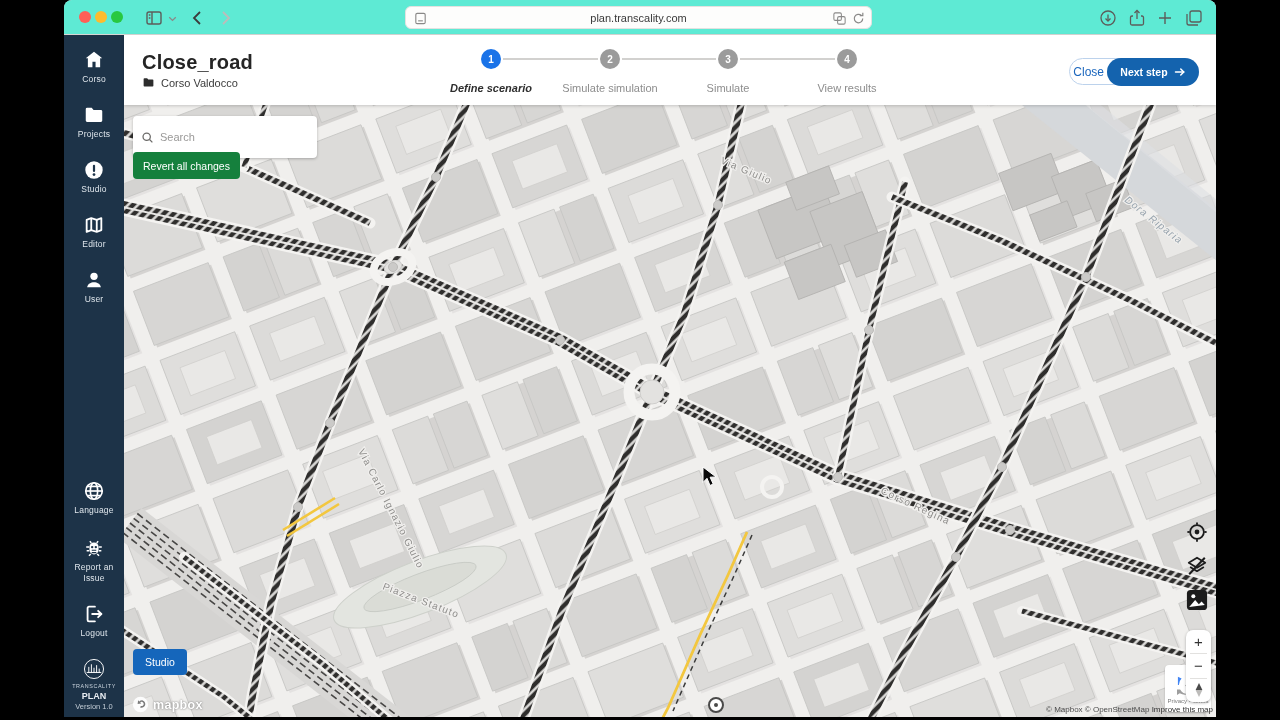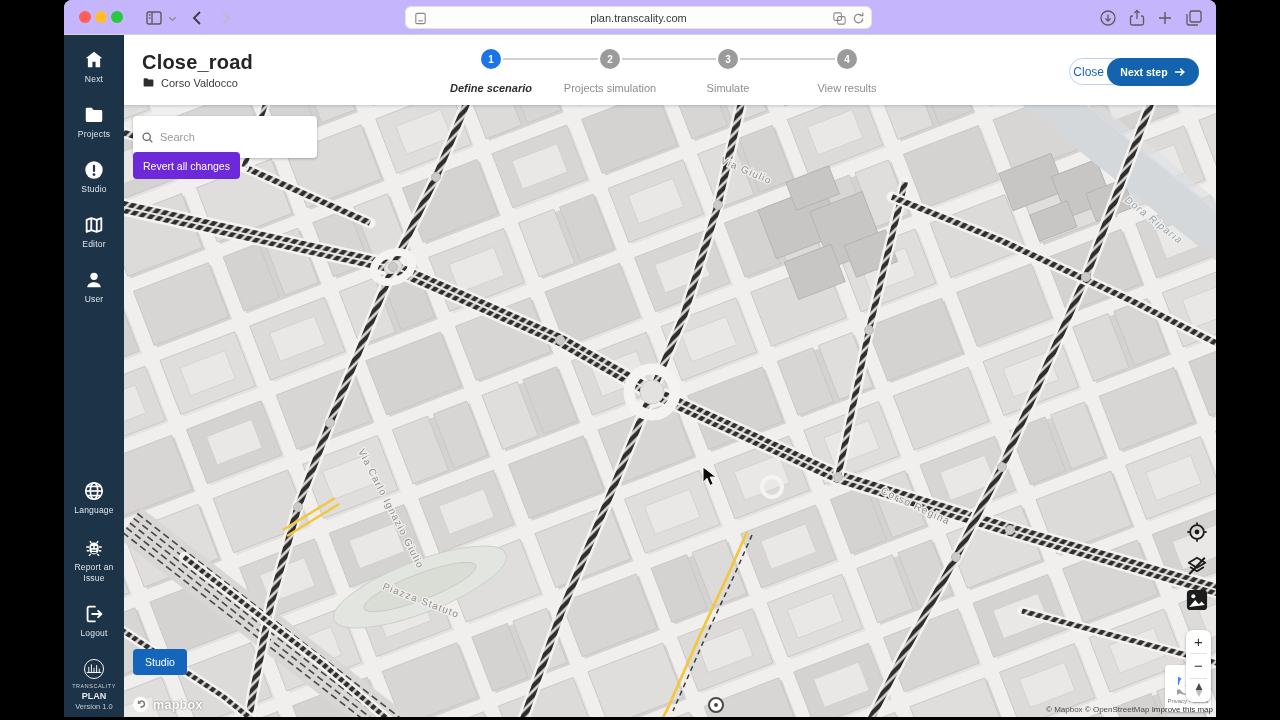--- a/index.html
+++ b/index.html
@@ -4,21 +4,21 @@
 <style>
   * { margin:0; padding:0; box-sizing:border-box; }
   html,body { width:1280px; height:720px; background:#000; overflow:hidden;
     font-family:"Liberation Sans", sans-serif; }
   .stage { position:relative; width:1280px; height:720px; background:#000; }
   .content { position:absolute; left:64px; top:0; width:1152px; height:717px;
     background:#e9e8e6; border-radius:8px 8px 0 0; overflow:hidden; }
 
   
   .chrome { position:absolute; left:0; top:0; width:1152px; height:35px;
-    background:#c4b5fd; border-bottom:1px solid #d8d7d5; }
+    background:#5eead4; border-bottom:1px solid #d8d7d5; }
   .traffic { position:absolute; top:11px; width:12px; height:12px; border-radius:50%; }
   .t-red { left:15px; background:#ff5f57; }
   .t-yellow { left:31px; background:#febc2e; }
   .t-green { left:47px; background:#28c840; }
   .chrome-ic { position:absolute; top:8px; width:20px; height:20px; color:#5d5c5a; }
   .chrome-ic svg { width:100%; height:100%; }
   .url-pill { position:absolute; left:341px; top:6px; width:467px; height:23px;
     background:#fdfdfc; border:1px solid #e3e2e0; border-radius:6px;
     display:flex; align-items:center; justify-content:center;
     font-size:11px; color:#3a3a3a; }
@@ -72,21 +72,21 @@
 
   .search-box { position:absolute; left:9px; top:11px; width:184px; height:42px;
     background:#fff; border-radius:4px; box-shadow:0 1px 3px rgba(0,0,0,.25);
     display:flex; align-items:center; padding:0 8px; gap:6px; z-index:4; }
   .search-box svg { width:13px; height:13px; color:#6d6c6a; flex:0 0 auto; }
   .search-box input { border:none; outline:none; width:100%; font-size:11px;
     color:#333; background:transparent; font-family:"Liberation Sans",sans-serif; }
   .search-box input::placeholder { color:#9a9998; }
 
   .btn-revert { position:absolute; left:9px; top:47px; height:27px; padding:0 10px;
-    background:#6d28d9; color:#fff; border:none; border-radius:4px; font-size:10.5px;
+    background:#15803d; color:#fff; border:none; border-radius:4px; font-size:10.5px;
     z-index:4; cursor:pointer; }
   .btn-studio { position:absolute; left:9px; top:544px; width:54px; height:26px;
     background:#1566bb; color:#fff; border:none; border-radius:4px; font-size:10.5px;
     z-index:4; cursor:pointer; }
 
   .map-ctl { position:absolute; z-index:4; cursor:pointer; }
   .zoom-panel { position:absolute; left:1062px; top:525px; width:25px; height:72px;
     background:#fff; border-radius:7px; box-shadow:0 1px 3px rgba(0,0,0,.3); z-index:4;
     display:flex; flex-direction:column; align-items:center; }
   .zoom-panel .zbtn { width:25px; height:24px; display:flex; align-items:center;
@@ -189,21 +189,21 @@
             <path d="M14 17H5a2 2 0 0 1-2-2V6"></path>
       </svg>
     </div>
   </div>
 
   <nav class="sidebar">
     <div class="nav-item" style="top:14px">
       <svg viewBox="0 0 24 24" fill="#fff">
         <path d="M12 3 3 10.2h2.3V20h5V14h3.4v6h5v-9.8H21z"></path>
       </svg>
-      <div class="nav-label">Next</div>
+      <div class="nav-label">Corso</div>
     </div>
     <div class="nav-item" style="top:69px">
       <svg viewBox="0 0 24 24" fill="#fff">
         <path d="M3 5.5A1.5 1.5 0 0 1 4.5 4h5l2 2.5h8A1.5 1.5 0 0 1 21 8v10a1.5 1.5 0 0 1-1.5 1.5h-15A1.5 1.5 0 0 1 3 18z"></path>
       </svg>
       <div class="nav-label">Projects</div>
     </div>
     <div class="nav-item" style="top:124px">
       <svg viewBox="0 0 24 24">
         <circle cx="12" cy="12" r="9.5" fill="#fff"></circle>
@@ -281,21 +281,21 @@
     <div class="step-line" style="left:379px;width:95px"></div>
     <div class="step-line" style="left:498px;width:94px"></div>
     <div class="step-line" style="left:616px;width:95px"></div>
 
     <div class="step-circle active" style="left:357px">1</div>
     <div class="step-circle upcoming" style="left:476px">2</div>
     <div class="step-circle upcoming" style="left:594px">3</div>
     <div class="step-circle upcoming" style="left:713px">4</div>
 
     <div class="step-label active" style="left:367px">Define scenario</div>
-    <div class="step-label" style="left:486px">Projects simulation</div>
+    <div class="step-label" style="left:486px">Simulate simulation</div>
     <div class="step-label" style="left:604px">Simulate</div>
     <div class="step-label" style="left:723px">View results</div>
 
     <button class="btn-close-map">Close map</button>
     <button class="btn-next">
       <span>Next step</span>
       <svg viewBox="0 0 16 16" fill="none" stroke="#fff" stroke-width="2" stroke-linecap="round" stroke-linejoin="round">
         <line x1="2" y1="8" x2="13" y2="8"></line>
             <polyline points="9,4 13,8 9,12"></polyline>
       </svg>

